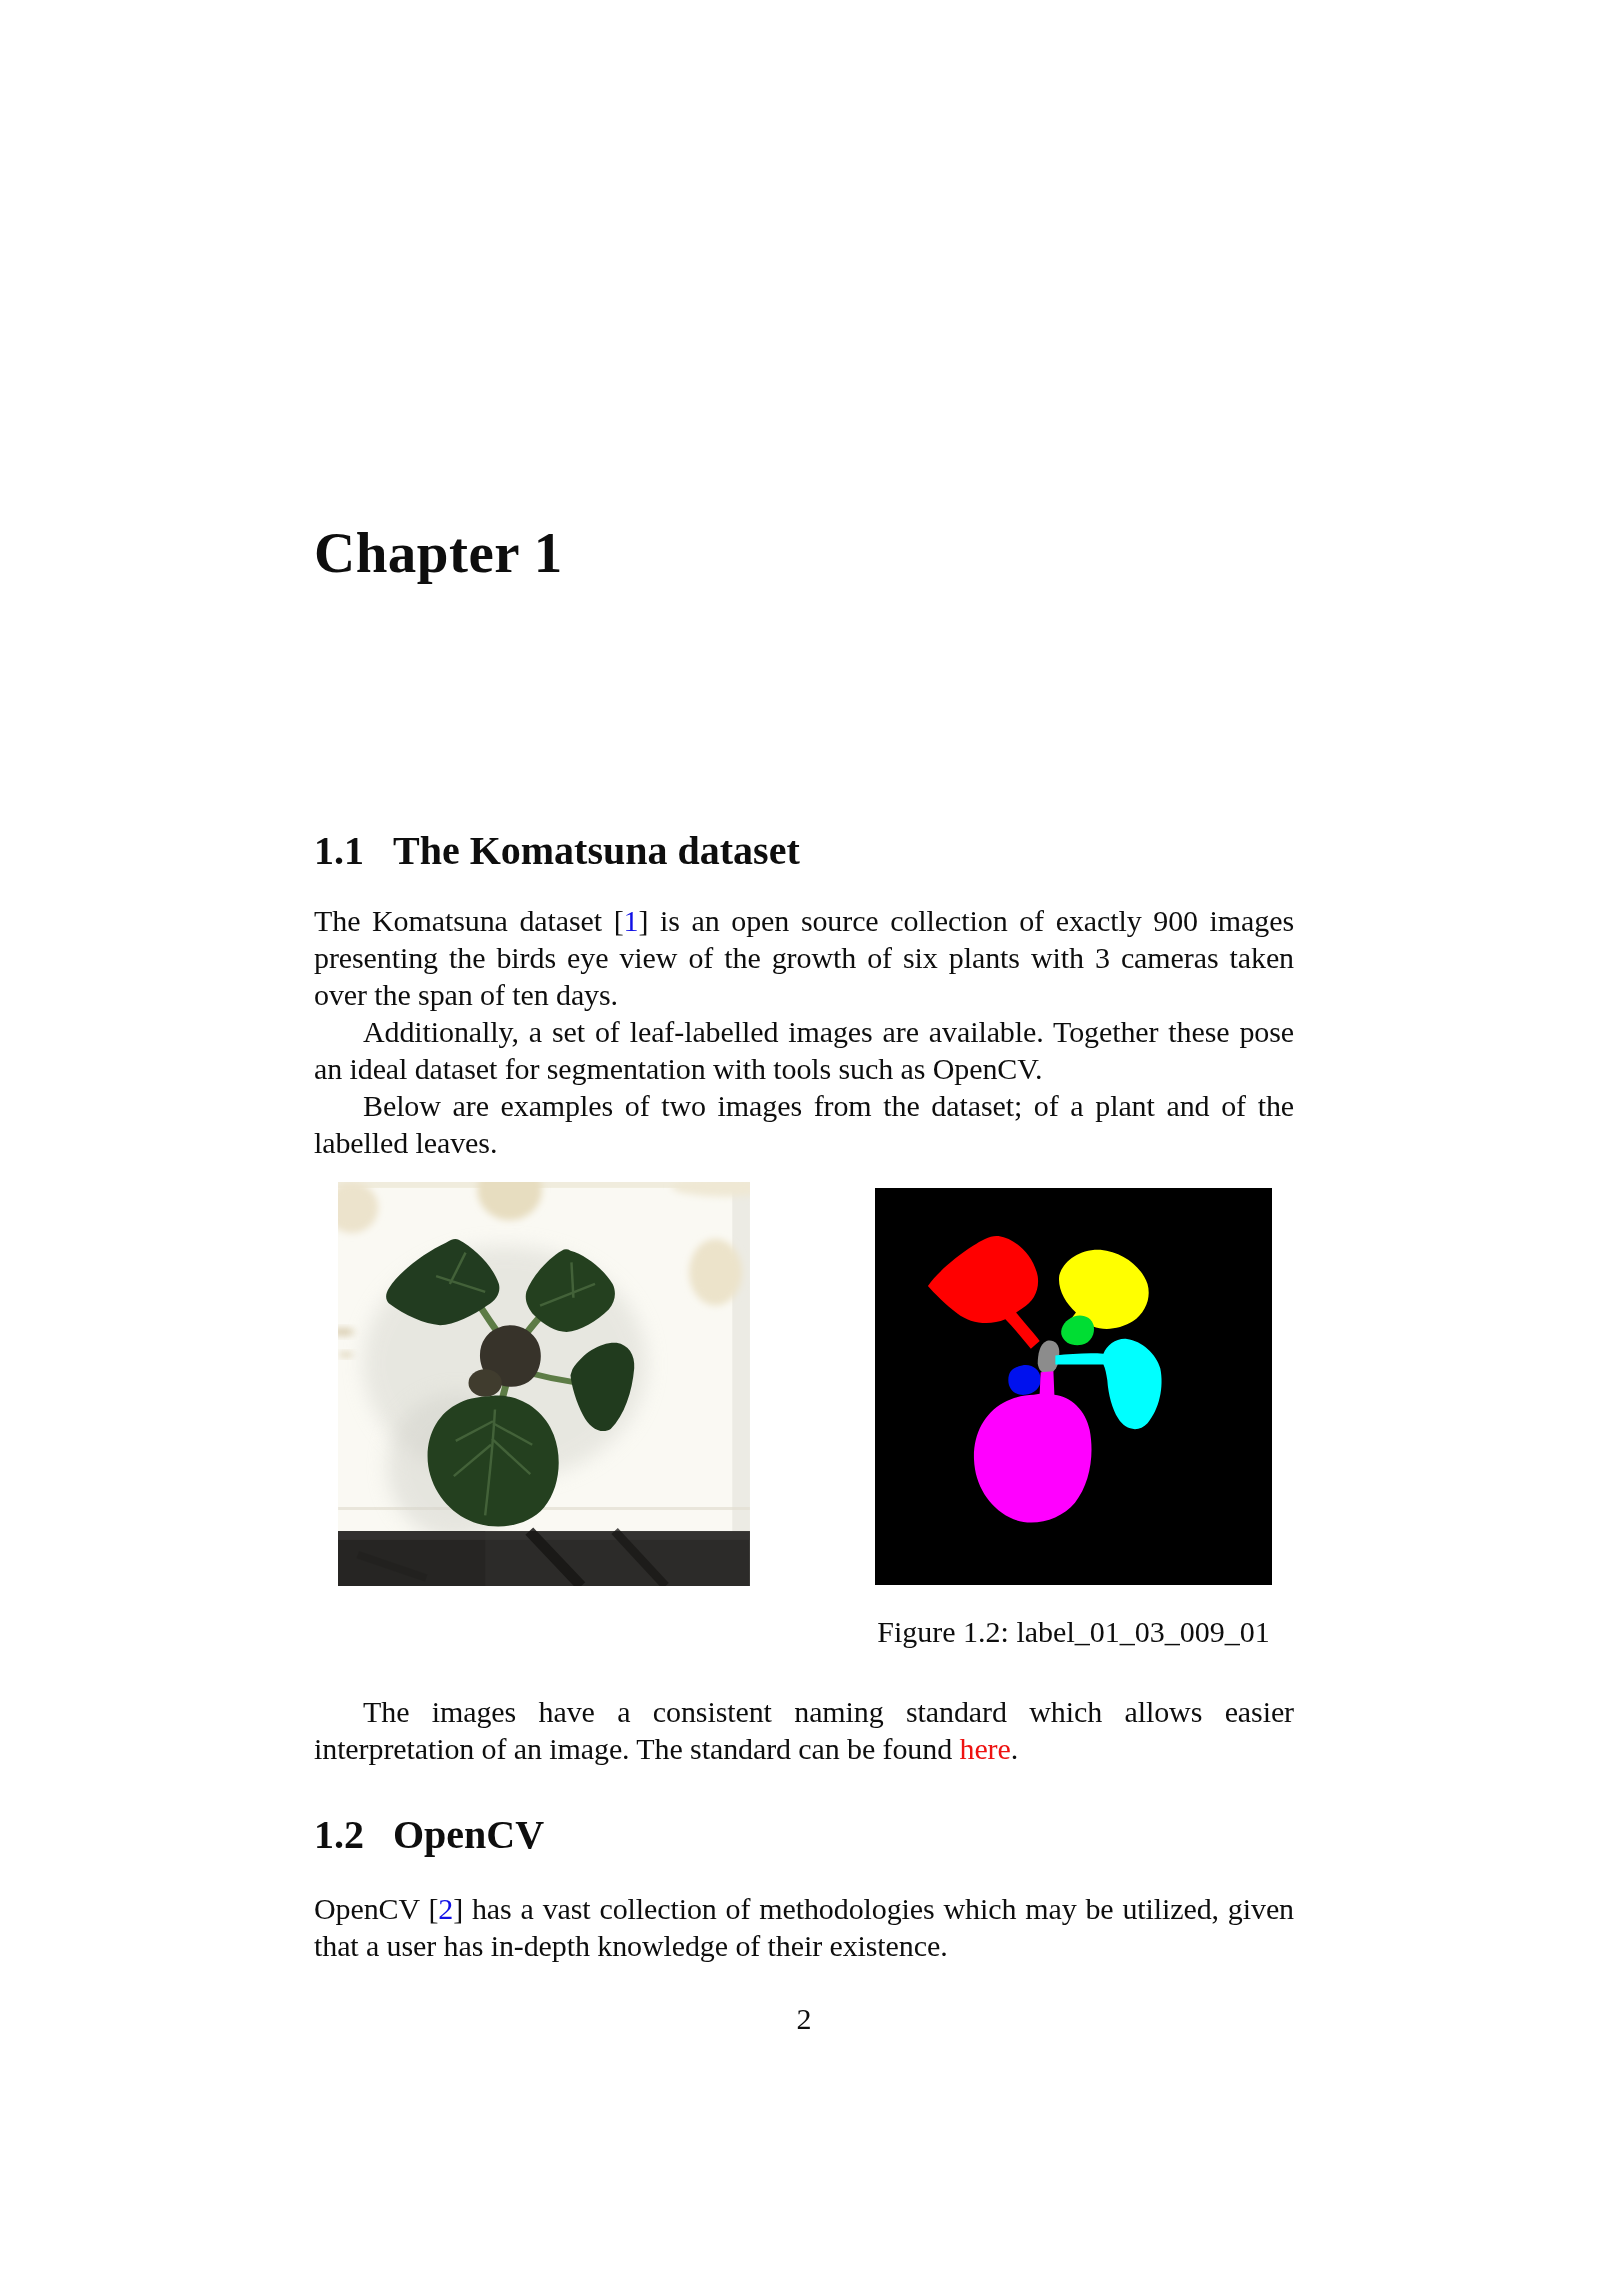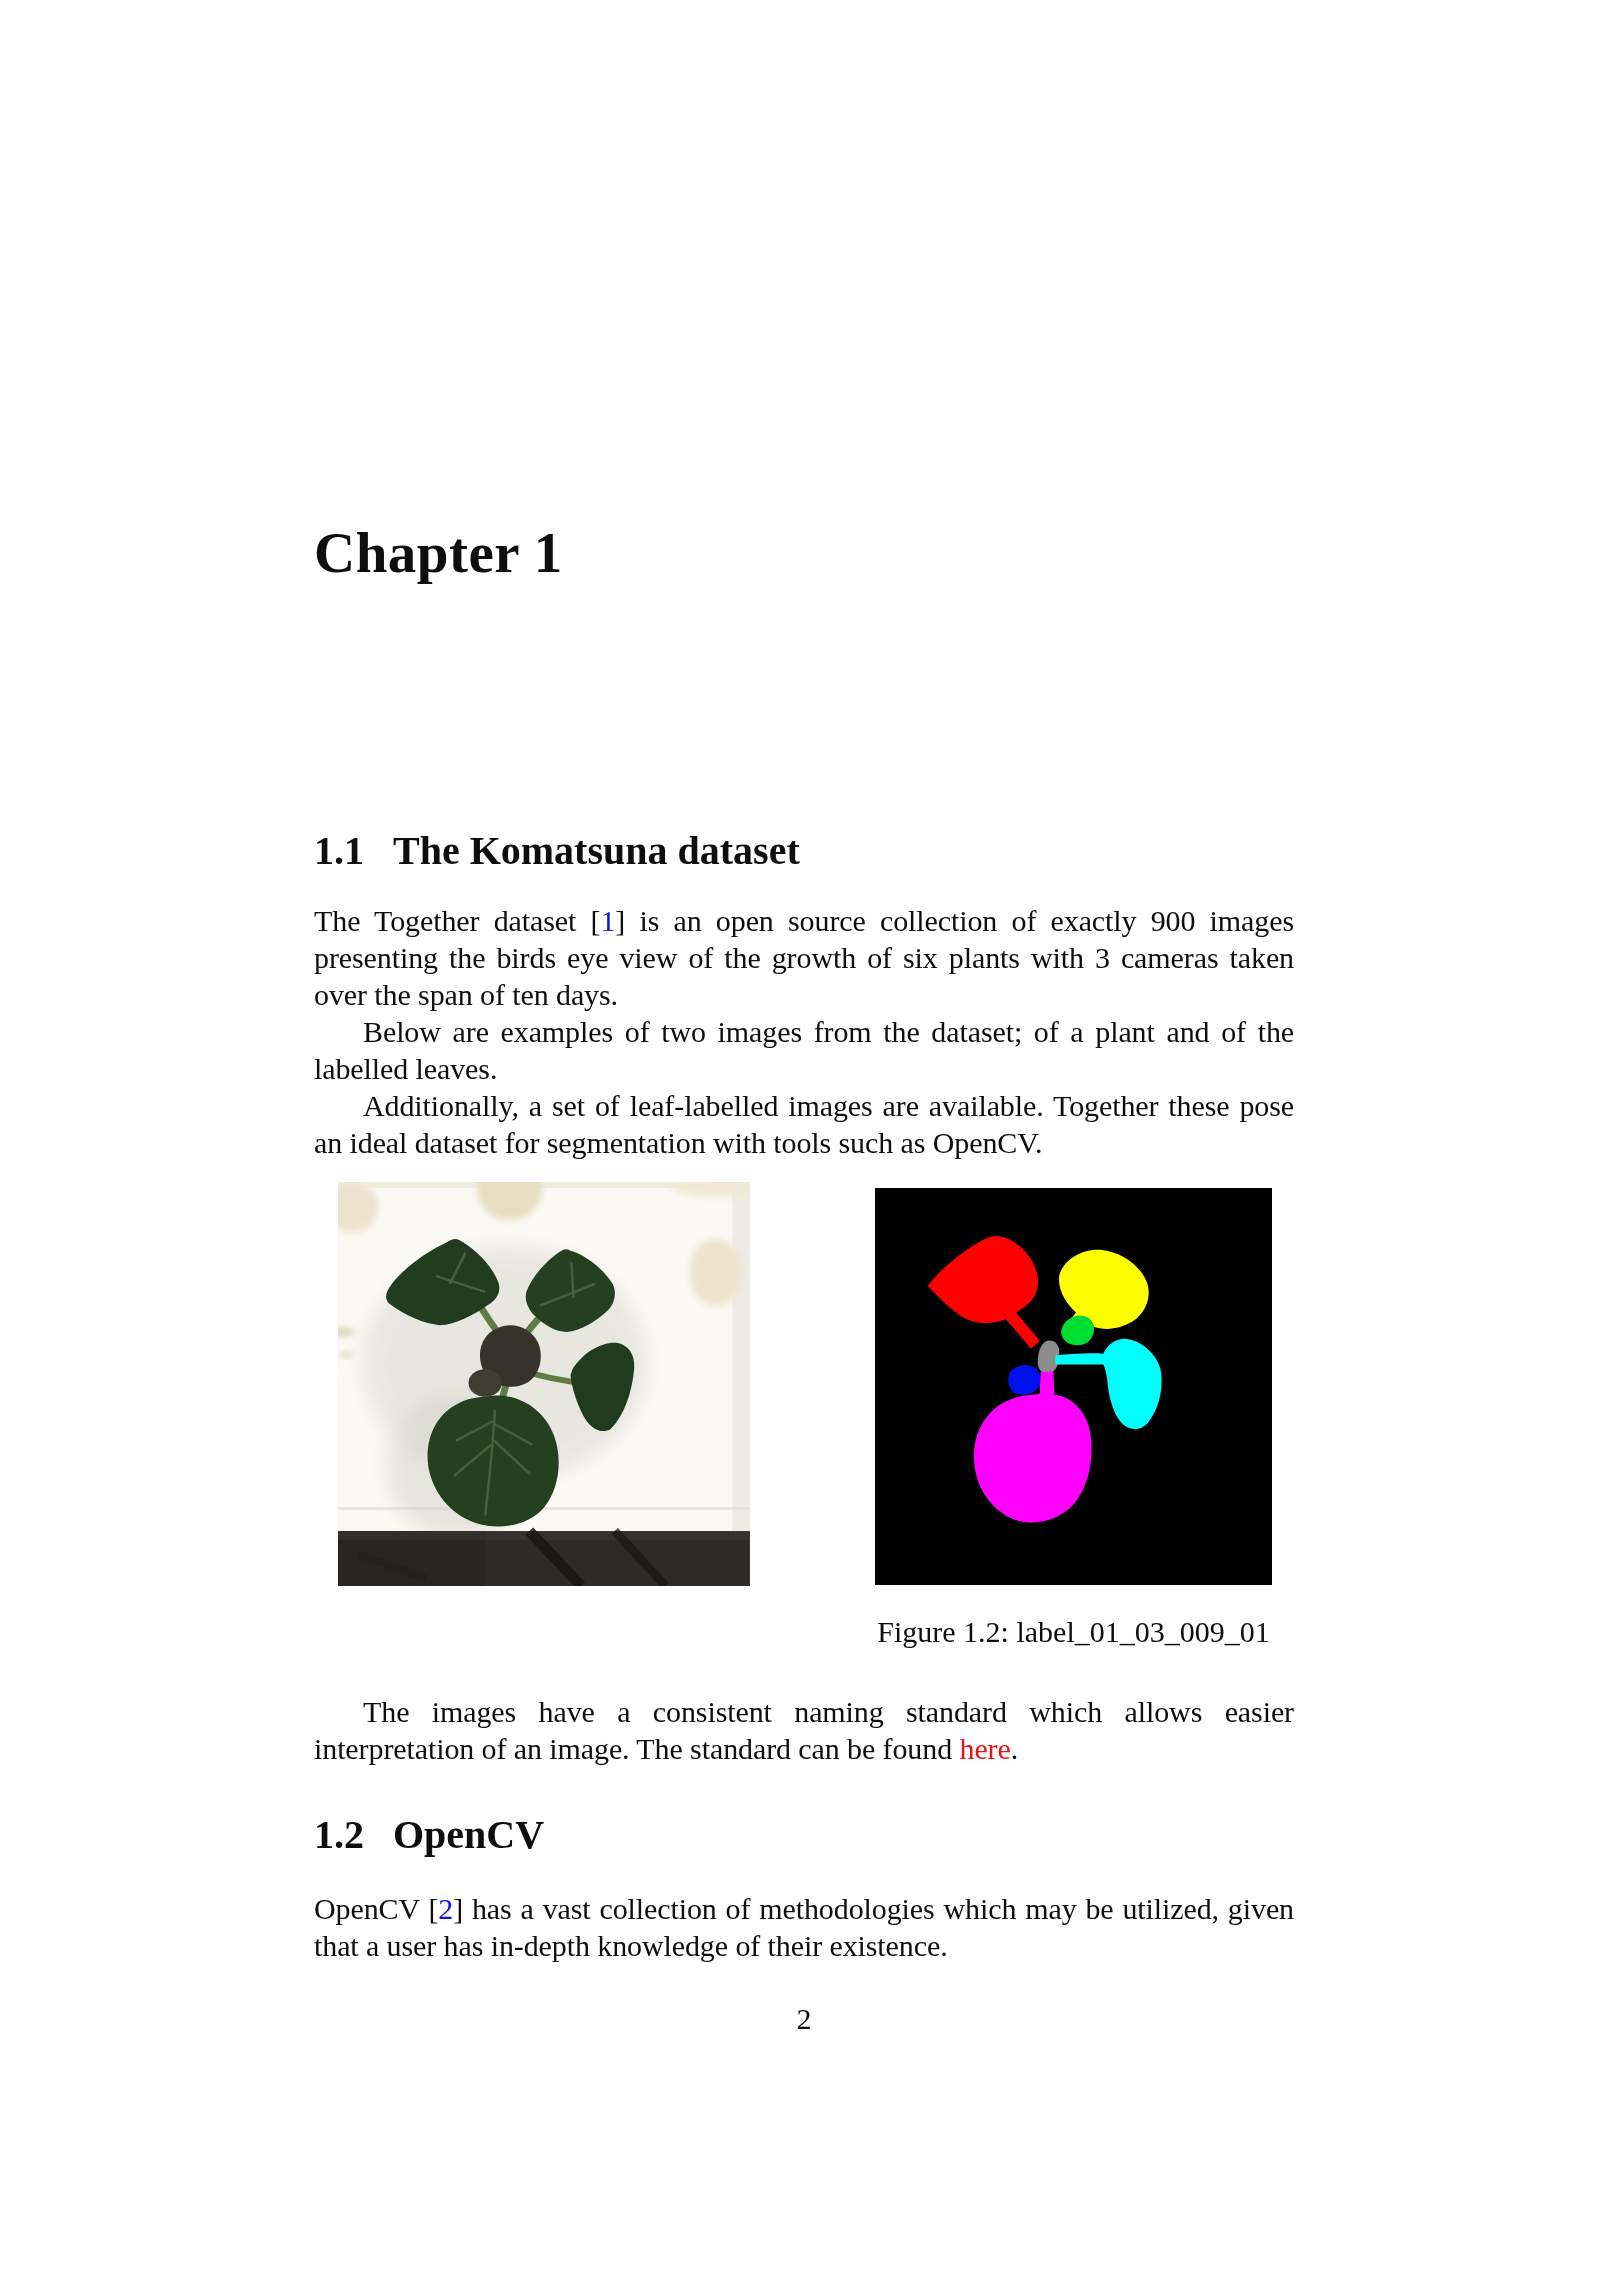--- a/index.html
+++ b/index.html
@@ -71,23 +71,23 @@
 
 <div class="page">
 
   <div class="abs chapter-label">Chapter 1</div>
 
   <div class="abs sec-heading sec1">
     <span class="sec-num">1.1</span><span>The Komatsuna dataset</span>
   </div>
 
   <div class="abs body-block block1">
-    <p><span>The Together dataset [</span><span class="cite">1</span><span>] is an open source collection of exactly 900 images presenting the birds eye view of the growth of six plants with 3 cameras taken over the span of ten days.</span></p>
+    <p><span>The Komatsuna dataset [</span><span class="cite">1</span><span>] is an open source collection of exactly 900 images presenting the birds eye view of the growth of six plants with 3 cameras taken over the span of ten days.</span></p>
+    <p class="indent">Additionally, a set of leaf-labelled images are available. Together these pose an ideal dataset for segmentation with tools such as OpenCV.</p>
     <p class="indent">Below are examples of two images from the dataset; of a plant and of the labelled leaves.</p>
-    <p class="indent">Additionally, a set of leaf-labelled images are available. Together these pose an ideal dataset for segmentation with tools such as OpenCV.</p>
   </div>
 
   <svg class="abs figure-img fig1" width="412" height="404" viewBox="0 0 420 412" role="img">
     <defs>
       <filter id="soft" x="-40%" y="-40%" width="180%" height="180%">
         <feGaussianBlur stdDeviation="10"></feGaussianBlur>
       </filter>
       <filter id="soft2" x="-40%" y="-40%" width="180%" height="180%">
         <feGaussianBlur stdDeviation="4"></feGaussianBlur>
       </filter>

